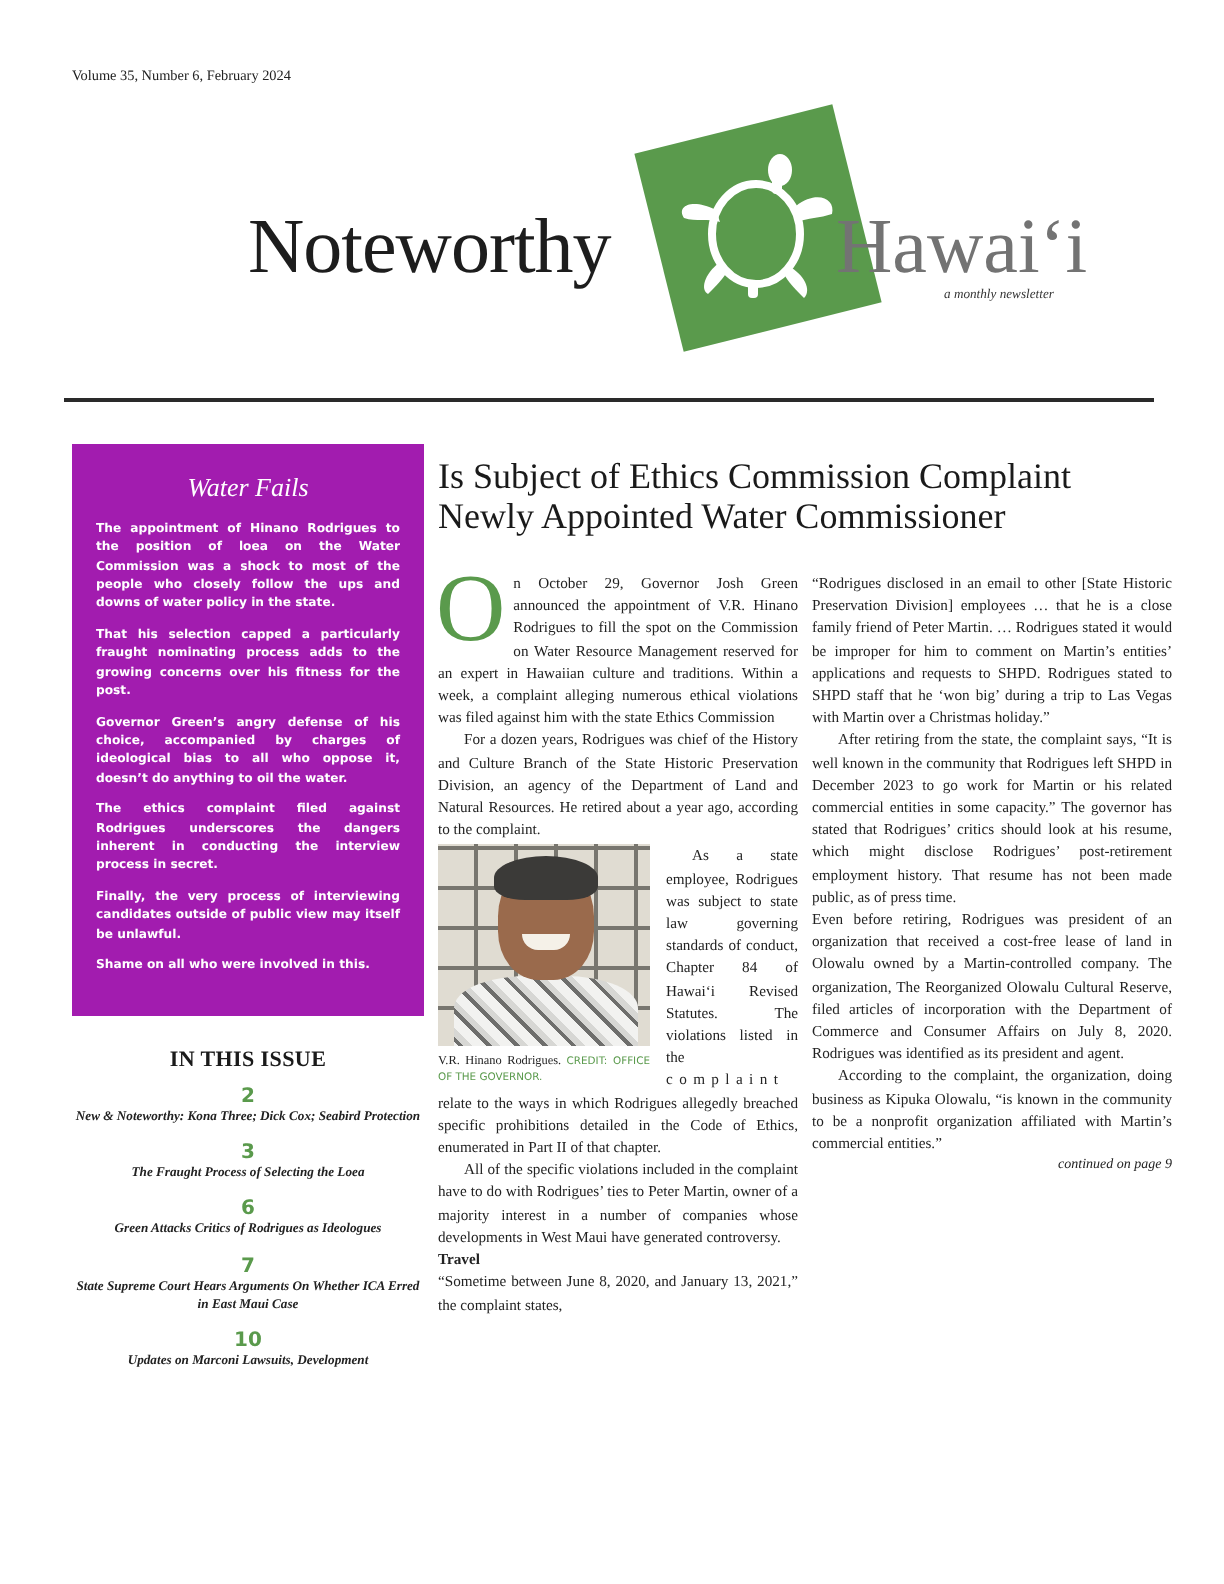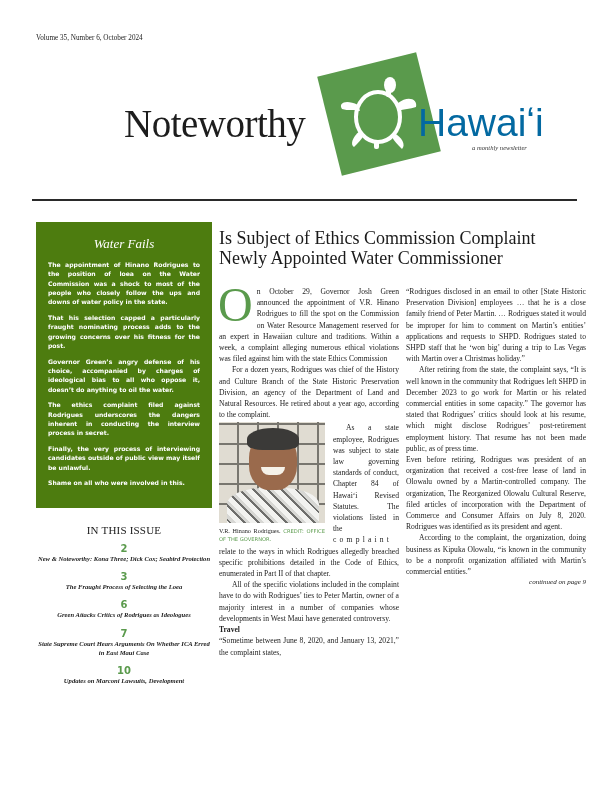--- a/index.html
+++ b/index.html
@@ -3,33 +3,33 @@
 <meta charset="utf-8">
 <style>
   * { margin: 0; padding: 0; box-sizing: border-box; }
   html, body { width: 612px; height: 792px; background: #ffffff; overflow: hidden; }
   body { position: relative; font-family: "Liberation Serif", "DejaVu Serif", serif; color: #222; }
 
   .volume-line { position: absolute; left: 36px; top: 34px; font-size: 7.2px; color: #222; }
 
   .masthead { position: absolute; left: 0; top: 55px; width: 612px; height: 140px; }
   .mast-left { position: absolute; left: 124px; top: 46px; font-size: 39px; letter-spacing: -0.5px; color: #1d1d1d; font-family: "Liberation Serif", serif; }
-  .mast-right { position: absolute; left: 418px; top: 46px; font-size: 39px; color: #0369a1; font-family: Liberation Sans, sans-serif; }
+  .mast-right { position: absolute; left: 418px; top: 46px; font-size: 39px; color: #737373; font-family: Liberation Serif, serif; }
   .mast-tag { position: absolute; left: 472px; top: 89px; font-size: 6.6px; font-style: italic; color: #333; }
   .logo-box { position: absolute; left: 328px; top: 8px; width: 102px; height: 102px; background: #5a9a4c; transform: rotate(-14deg); transform-origin: center; }
   .logo-box svg { position: absolute; left: 0; top: 0; width: 102px; height: 102px; transform: rotate(14deg); }
 
   .mast-rule { position: absolute; left: 32px; top: 199px; width: 545px; height: 2px; background: #2a2a2a; }
 
-  .sidebar-box { position: absolute; left: 36px; top: 222px; width: 176px; height: 286px; background: #4d7c0f; padding: 14px 12px 10px 12px; color: #fff; }
+  .sidebar-box { position: absolute; left: 36px; top: 222px; width: 176px; height: 286px; background: #a21caf; padding: 14px 12px 10px 12px; color: #fff; }
   .sidebar-title { text-align: center; font-style: italic; font-size: 13px; margin-bottom: 8px; font-family: "Liberation Serif", serif; }
   .sidebar-para { font-family: "DejaVu Sans", sans-serif; font-weight: bold; font-size: 6.1px; line-height: 9.3px; margin-bottom: 6.5px; text-align: justify; }
 
   .issue { position: absolute; left: 36px; top: 524px; width: 176px; text-align: center; }
-  .issue-head { font-size: 11px; font-weight: normal; letter-spacing: 0.2px; margin-bottom: 7px; color: #1a1a1a; }
+  .issue-head { font-size: 11px; font-weight: bold; letter-spacing: 0.2px; margin-bottom: 7px; color: #1a1a1a; }
   .issue-item { margin-bottom: 8px; }
   .issue-page { font-family: "DejaVu Sans", sans-serif; font-weight: bold; font-size: 10px; color: #5a9a4c; line-height: 11px; }
   .issue-title { font-style: italic; font-weight: bold; font-size: 6.6px; line-height: 9.2px; color: #222; }
 
   .headline { position: absolute; left: 219px; top: 228px; width: 380px; font-size: 18px; line-height: 20px; color: #1a1a1a; }
 
   .col { position: absolute; font-size: 7.6px; line-height: 11.2px; text-align: justify; color: #222; }
   .col p { margin: 0; }
   .col p.indent { text-indent: 13px; }
   .col1 { left: 219px; top: 286px; width: 180px; }
@@ -46,21 +46,21 @@
   .photo .smile { position: absolute; left: 42px; top: 45px; width: 24px; height: 8px; border-radius: 0 0 12px 12px; background: #f5f1e8; }
   .caption { font-size: 6.2px; line-height: 8px; margin-top: 4px; }
   .caption .credit { font-family: "DejaVu Sans", sans-serif; font-size: 5.2px; color: #5a9a4c; }
   .spaced { letter-spacing: 3.2px; }
   .subhead { font-weight: bold; margin-top: 11px; }
   .continued { text-align: right; font-style: italic; font-size: 7px; margin-top: 4px; }
 </style>
 </head>
 <body>
 
-<div class="volume-line">Volume 35, Number 6,  October 2024</div>
+<div class="volume-line">Volume 35, Number 6,  February 2024</div>
 
 <div class="masthead">
   <div class="mast-left">Noteworthy</div>
   <div class="logo-box">
     <svg viewBox="0 0 102 102">
       <g fill="none" stroke="#fff" stroke-width="4">
         <ellipse cx="50" cy="54" rx="22" ry="25"></ellipse>
       </g>
       <g fill="#fff">
         <ellipse cx="62" cy="22" rx="6" ry="8"></ellipse>

